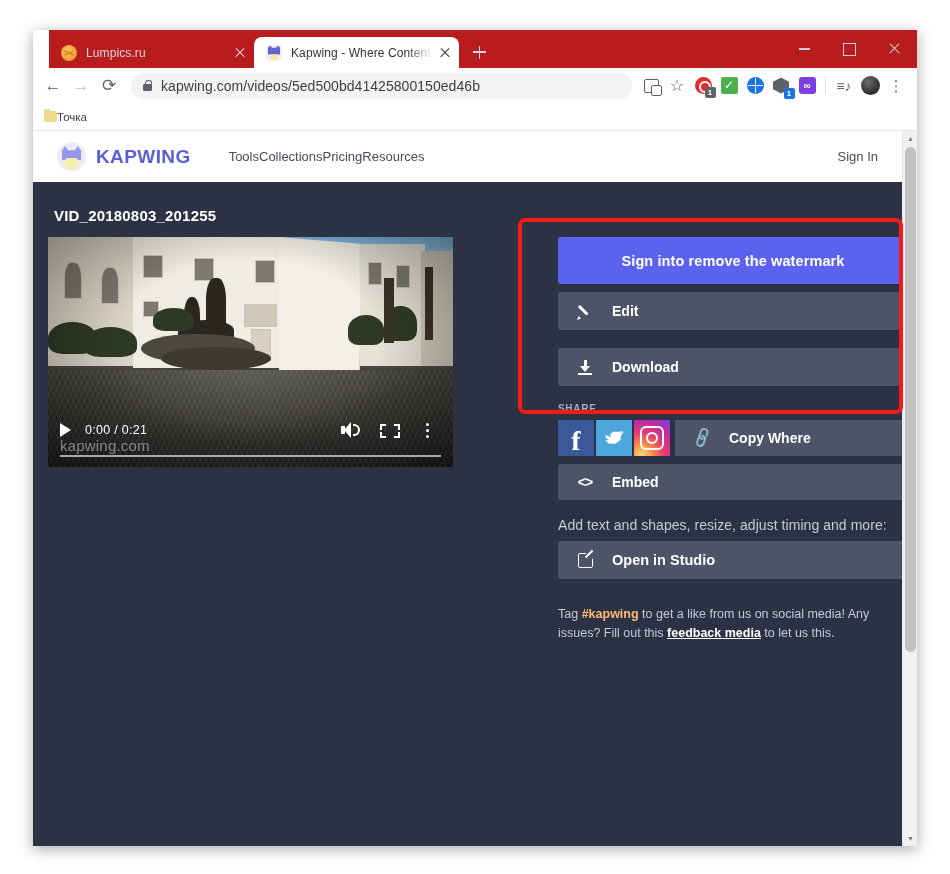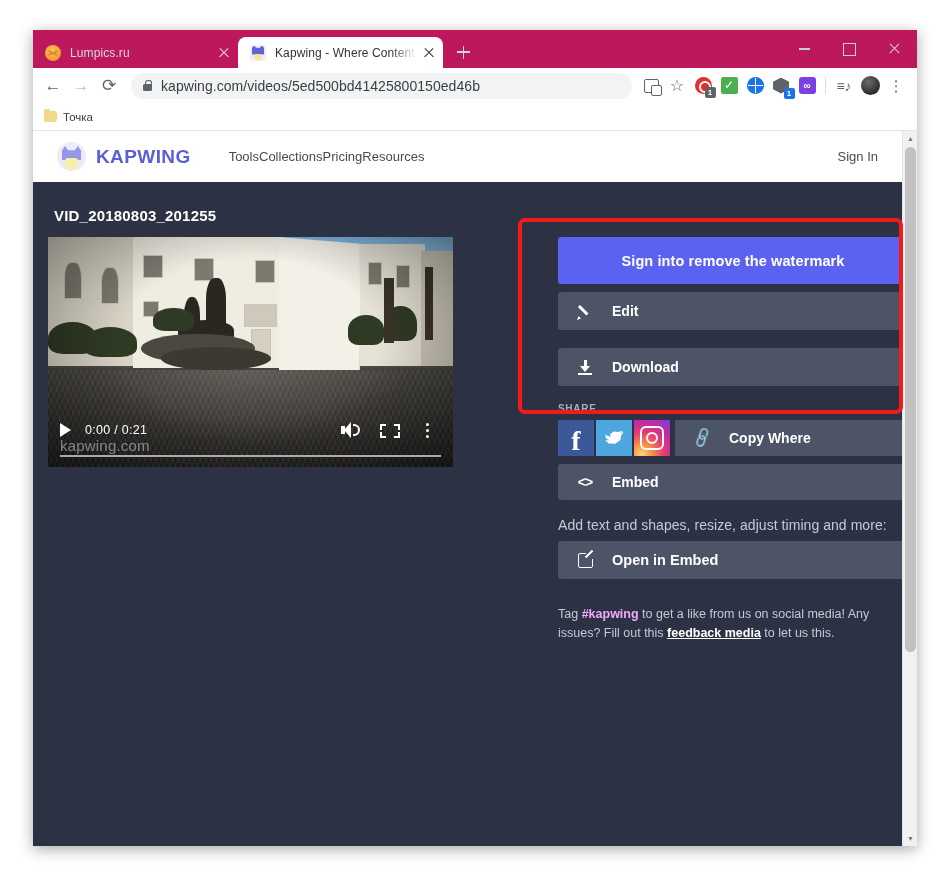--- a/index.html
+++ b/index.html
@@ -18,25 +18,26 @@
     background: #ffffff;
     box-shadow: 0 3px 14px rgba(0,0,0,0.35);
     overflow: hidden;
     display: flex;
     flex-direction: column;
   }
 
   
   .tabstrip {
     height: 38px;
-    background: #be185d;
+    background: #b91c1c;
     display: flex;
     align-items: flex-end;
     position: relative;
     flex: 0 0 auto;
+    margin-left: 16px;
   }
   .tab {
     height: 31px;
     display: flex;
     align-items: center;
     padding: 0 6px 0 12px;
     border-radius: 8px 8px 0 0;
     position: relative;
     min-width: 0;
   }
@@ -239,21 +240,21 @@
   
   .bookmarks {
     height: 28px;
     background: #ffffff;
     border-bottom: 1px solid #e3e3e3;
     display: flex; align-items: center;
     padding-left: 9px;
     flex: 0 0 auto;
   }
   .bm {
-    display:flex; align-items:center; gap:6px;
+    display:flex; align-items:center; gap:0;
     font-size: 11.5px; color:#3c4043; cursor:pointer;
     padding: 2px 6px 2px 2px;
   }
   .bm-folder {
     width:13px;height:11px;background:#f2d98a;border-radius:1.5px 3px 3px 1.5px;
     position:relative;
   }
   .bm-folder::before{
     content:""; position:absolute; left:0; top:-2px; width:6px;height:3px;
     background:#f2d98a; border-radius:1.5px 1.5px 0 0;
@@ -532,21 +533,21 @@
     font-size: 14px; color:#c5c9d6; margin: 17px 0 8px 0; letter-spacing:0.05px;
   }
   .btn-studio {
     height: 38px; background:#4e5468; border-radius:3px;
     display:flex; align-items:center; color:#fff; font-size:14.5px; font-weight:bold;
     cursor:pointer;
   }
   .footnote {
     font-size: 12.5px; color:#c5c9d6; margin-top: 26px; line-height: 1.55;
   }
-  .footnote b { color:#f0abfc; }
+  .footnote b { color:#fdba74; }
   .footnote a { color:#ffffff; text-decoration: underline; cursor:pointer; font-weight:bold; }
 
   
   .redbox {
     position:absolute;
     left: 518px; top: 218px;
     width: 385px; height: 196px;
     border: 4px solid #f41a1a;
     border-radius: 7px;
     pointer-events:none;
@@ -754,21 +755,21 @@
               </span>
             <span>Embed</span>
           </div>
 
           <div class="hint-text">Add text and shapes, resize, adjust timing and more:</div>
 
           <div class="btn-studio">
             <span class="btn-icon">
                 <span class="i-open"></span>
               </span>
-            <span>Open in Embed</span>
+            <span>Open in Studio</span>
           </div>
 
           <div class="footnote">
             <span>Tag </span><b>#kapwing</b><span> to get a like from us on social media! Any issues? Fill out this </span><a>feedback media</a><span> to let us this.</span>
           </div>
         </div>
       </div>
     </div>
 
     <div class="scrollbar">

